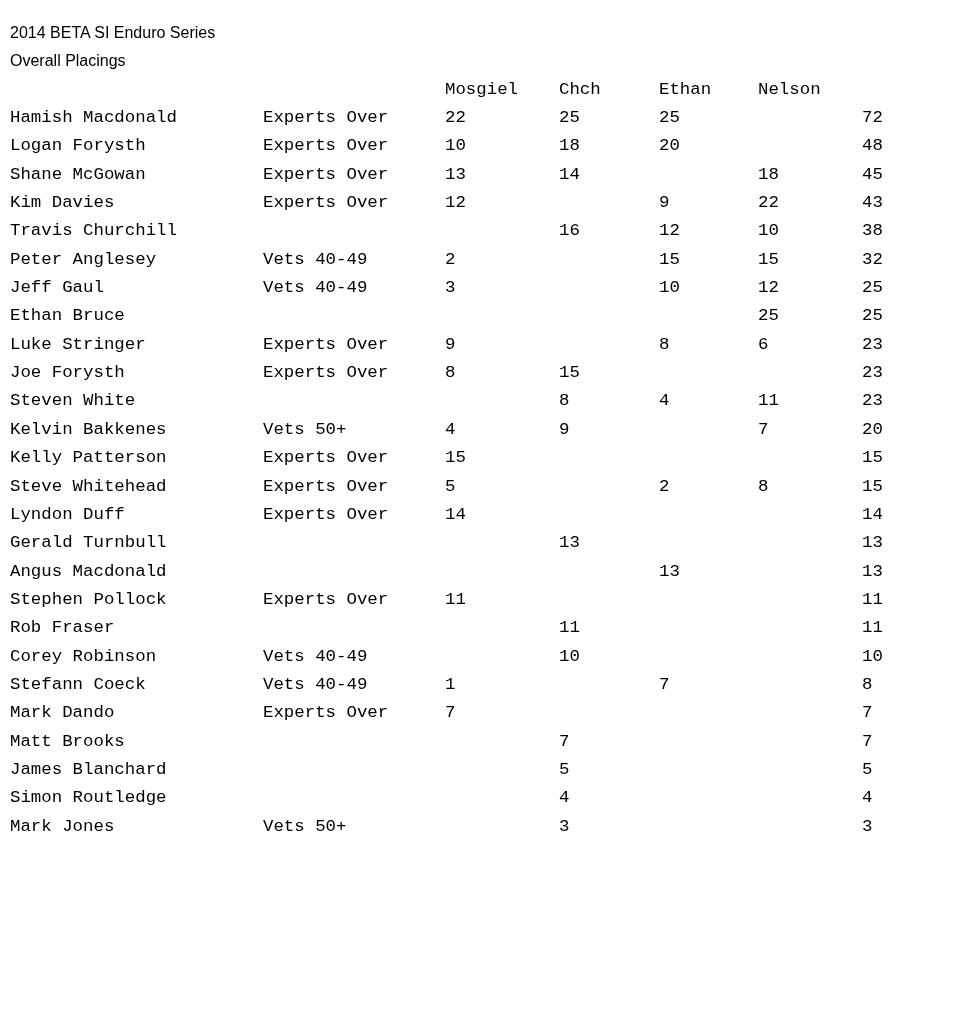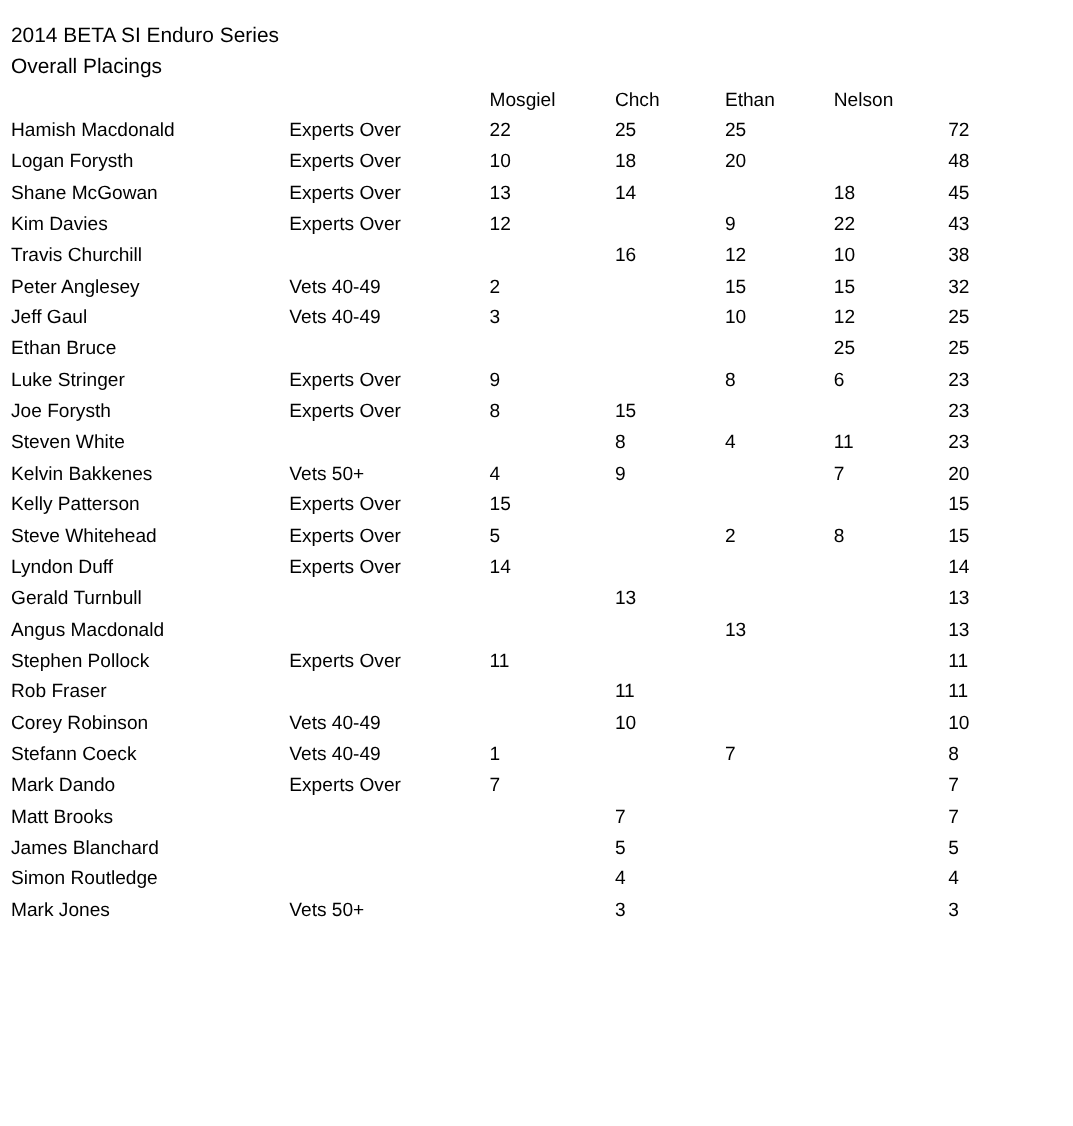--- a/index.html
+++ b/index.html
@@ -14,27 +14,28 @@
     font-family: "Liberation Sans", sans-serif;
     color: #000000;
   }
   .sheet {
     padding-top: 19px;
     padding-left: 10px;
   }
   .title-line {
     height: 28.35px;
     line-height: 28.35px;
-    font-size: 19px;
+    font-size: 16px;
     white-space: nowrap;
   }
   table.results {
     border-collapse: collapse;
     table-layout: fixed;
     width: 930px;
+    font-family: Liberation Mono, monospace;
   }
   table.results th,
   table.results td {
     height: 28.35px;
     line-height: 28.35px;
     padding: 0;
     font-size: 17.4px;
     font-weight: normal;
     white-space: nowrap;
     overflow: hidden;

